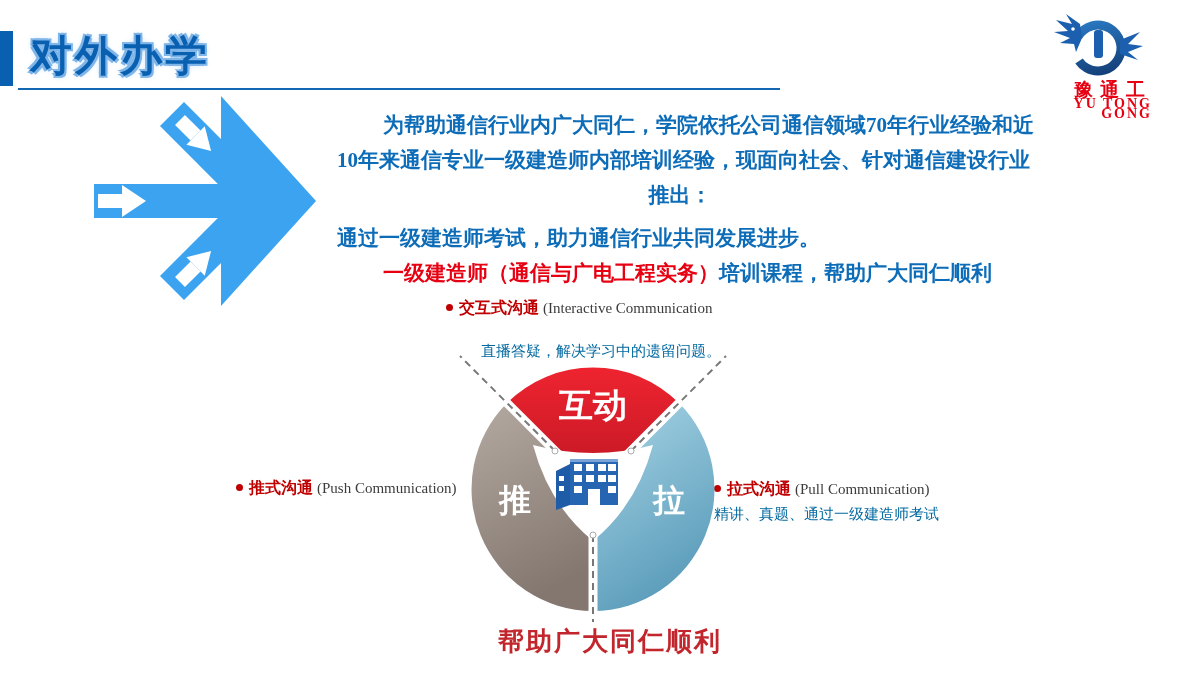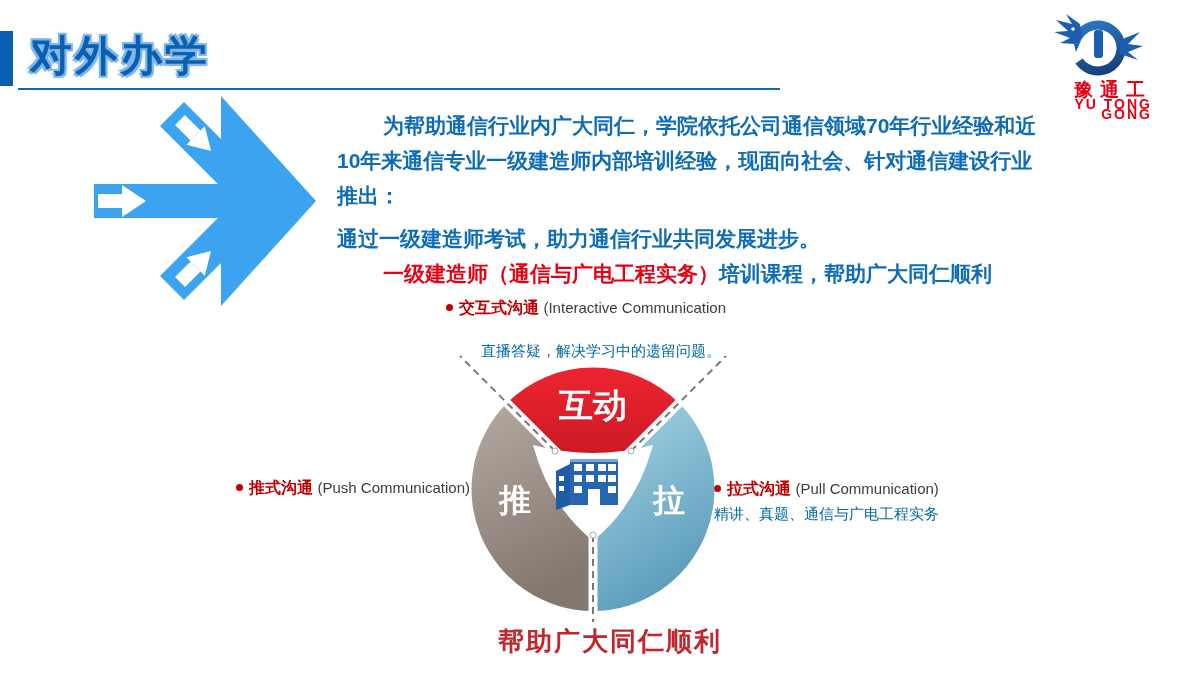--- a/index.html
+++ b/index.html
@@ -1,36 +1,36 @@
 <!DOCTYPE html>
 <html><head>
 <meta charset="utf-8">
 <style>
   html,body{margin:0;padding:0;background:#fff;}
   #slide{
     position:relative;width:1200px;height:675px;background:#ffffff;overflow:hidden;
-    font-family:Liberation Sans, sans-serif;
+    font-family:Liberation Serif, serif;
   }
   
   .header-bar{position:absolute;left:0;top:31px;width:13px;height:55px;background:#0A60B0;}
   .page-title{
     position:absolute;left:30px;top:28px;font-size:42px;font-weight:bold;color:#0A60B0;letter-spacing:3px;
     text-shadow:-2px -2px 0 #7FB5E8,2px -2px 0 #7FB5E8,-2px 2px 0 #7FB5E8,2px 2px 0 #7FB5E8,0 0 6px #AFD2F0;
   }
   .title-underline{position:absolute;left:18px;top:88px;width:762px;height:2px;background:#1467B3;}
   
   .logo{position:absolute;left:1040px;top:12px;width:112px;height:104px;text-align:right;}
   .logo svg{display:block;margin:0 auto;}
   .logo-cn{font-size:19px;font-weight:bold;color:#E60012;letter-spacing:7px;line-height:19px;margin-left:7px;}
   .logo-en{font-size:14px;font-weight:bold;color:#E60012;letter-spacing:2px;line-height:10px;}
   
   .arrow-graphic{position:absolute;left:88px;top:94px;}
   
   .intro{position:absolute;left:337px;top:108px;width:686px;font-size:21px;font-weight:bold;
-         color:#0D6CB8;line-height:35px;}
+         color:#0D6CB8;line-height:35px;text-align:center;}
   .intro .line{white-space:nowrap;}
   .indent{text-indent:46px;}
   .intro2{position:absolute;left:337px;top:221px;width:686px;font-size:21px;font-weight:bold;
           color:#0D6CB8;line-height:35px;}
   .hl-red{color:#E60012;}
   
   .lbl{position:absolute;white-space:nowrap;font-size:16px;color:#3C3C3C;}
   .lbl .cn{color:#C00000;font-weight:bold;}
   .lbl .en{font-size:15px;color:#3C3C3C;}
   .bullet{display:inline-block;width:7px;height:7px;border-radius:50%;background:#C00000;
@@ -116,21 +116,21 @@
 
   <div class="lbl" style="left:236px;top:478px">
     <span class="bullet"></span><span class="cn">推式沟通</span>
     <span class="en">(Push Communication)</span>
   </div>
 
   <div class="lbl" style="left:714px;top:479px">
     <span class="bullet"></span><span class="cn">拉式沟通</span>
     <span class="en">(Pull Communication)</span>
   </div>
-  <div class="lbl-desc" style="left:714px;top:505px">精讲、真题、通信与广电工程实务</div>
+  <div class="lbl-desc" style="left:714px;top:505px">精讲、真题、通过一级建造师考试</div>
 
   <svg class="tri-diagram" width="320" height="300" viewBox="-160 -140 320 300">
     <defs>
       <linearGradient id="gRed" x1="0" y1="0" x2="0" y2="1">
         <stop offset="0" stop-color="#EE2430"></stop>
           <stop offset="1" stop-color="#BE1623"></stop>
       </linearGradient>
       <linearGradient id="gTaupe" x1="0" y1="0" x2="0.3" y2="1">
         <stop offset="0" stop-color="#B5AAA1"></stop>
           <stop offset="1" stop-color="#83776F"></stop>

